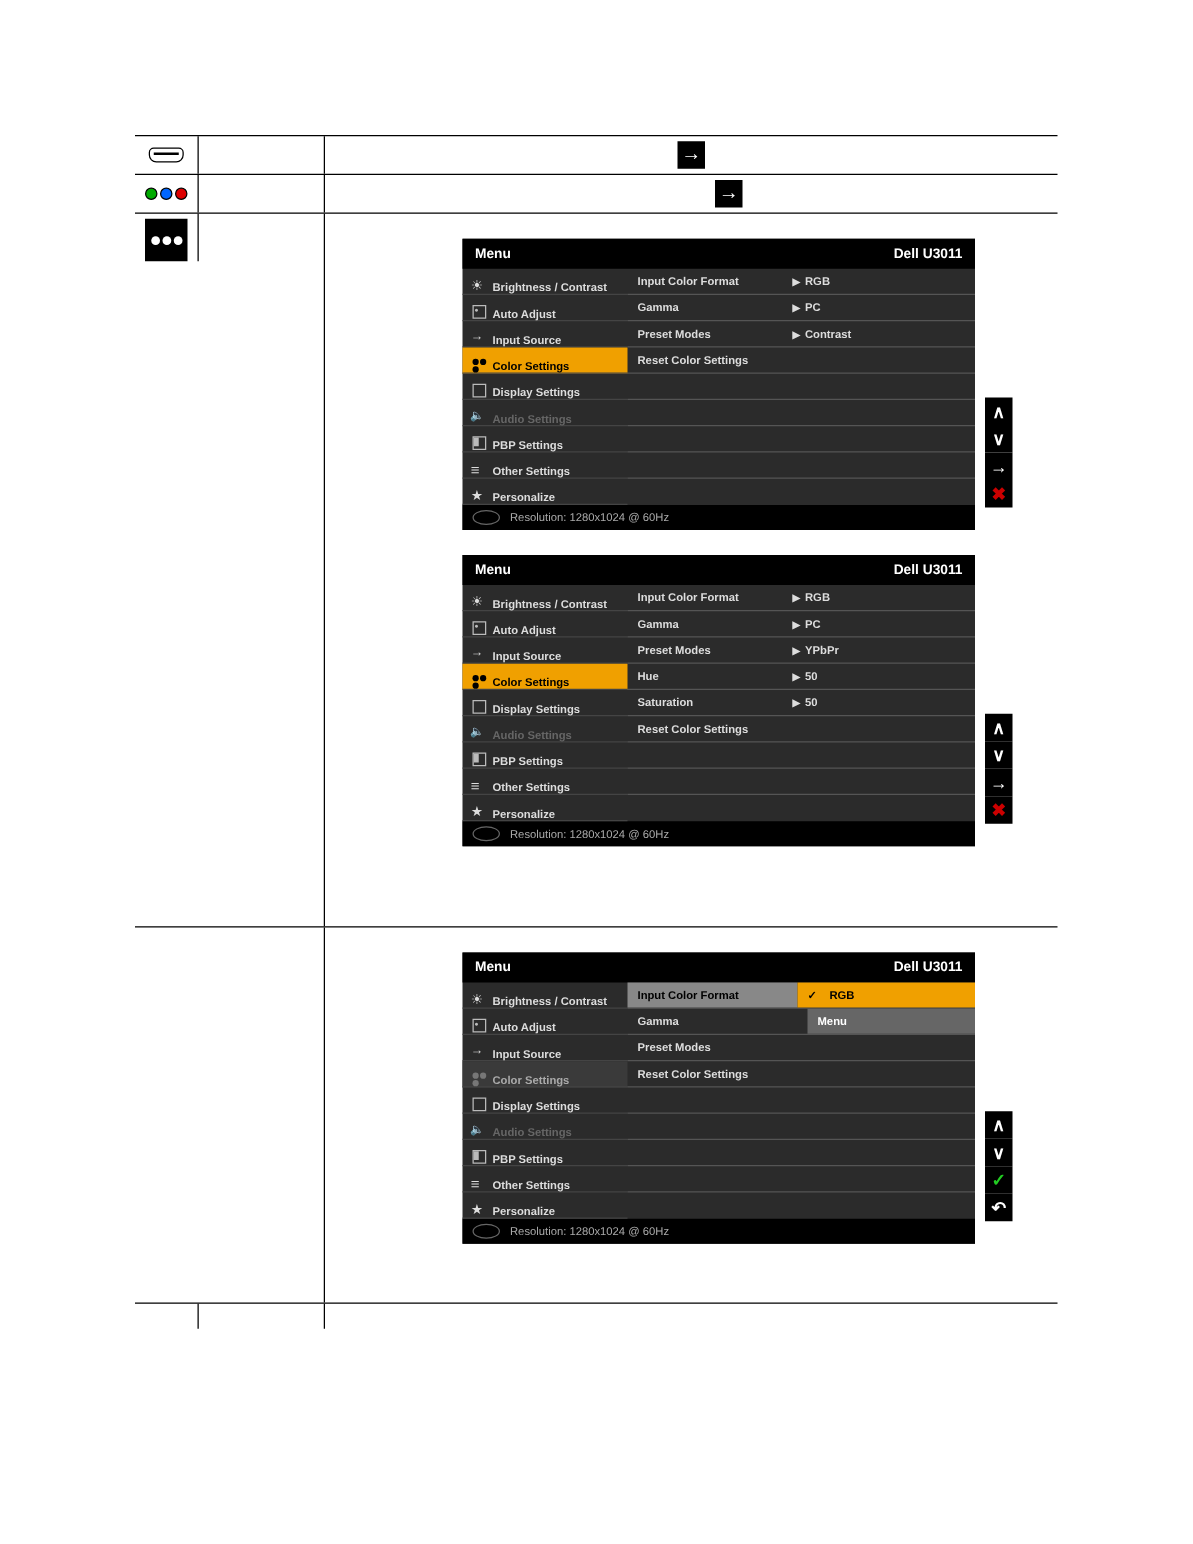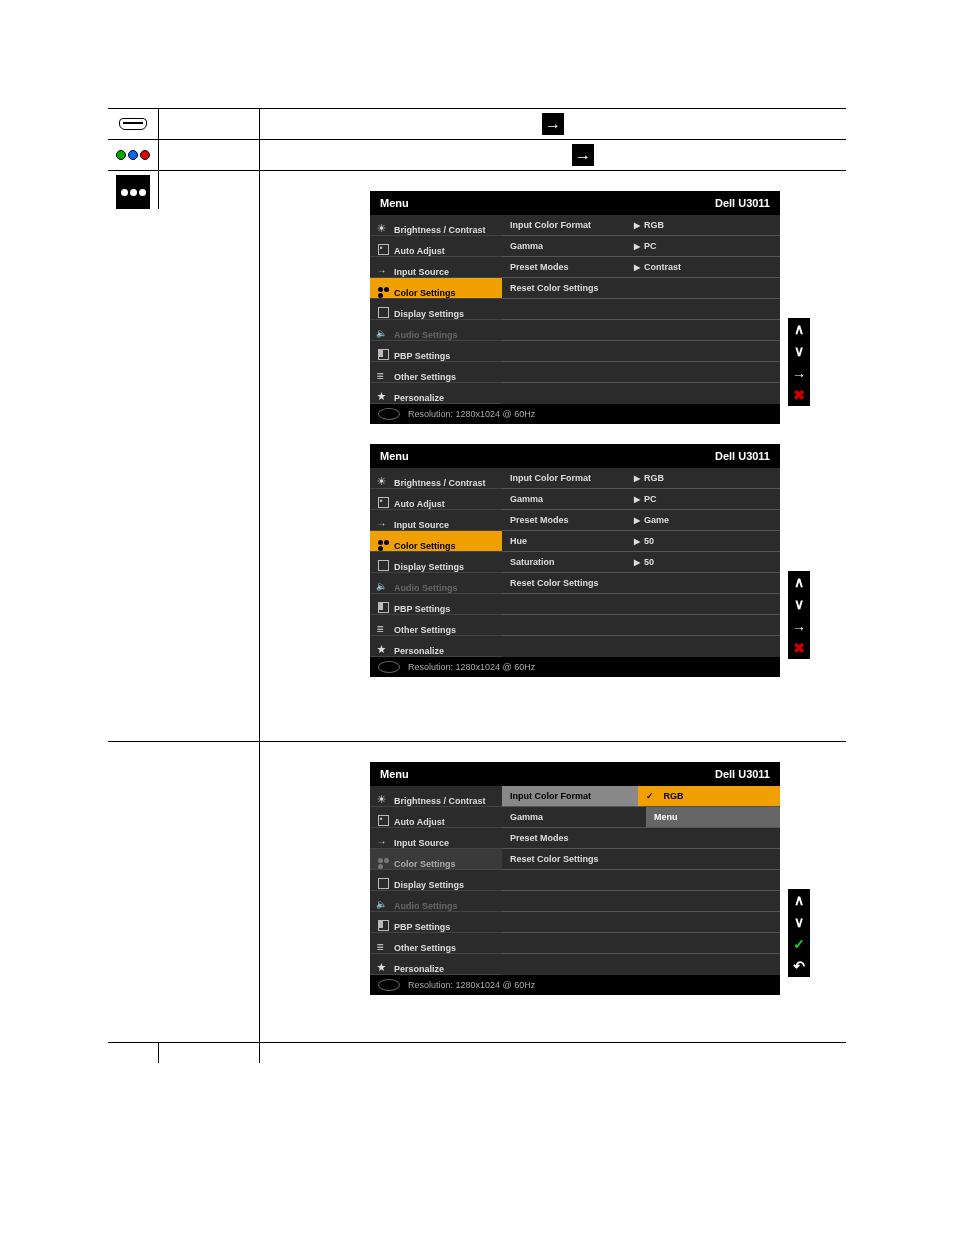--- a/index.html
+++ b/index.html
@@ -326,21 +326,21 @@
                     <span class="rval">RGB</span>
                   </div>
                 <div class="rrow">
                     <span class="rlabel">Gamma</span>
                     <span class="rtri">▶</span>
                     <span class="rval">PC</span>
                   </div>
                 <div class="rrow">
                     <span class="rlabel">Preset Modes</span>
                     <span class="rtri">▶</span>
-                    <span class="rval">Game</span>
+                    <span class="rval">YPbPr</span>
                   </div>
                 <div class="rrow">
                     <span class="rlabel">Hue</span>
                     <span class="rtri">▶</span>
                     <span class="rval">50</span>
                   </div>
                 <div class="rrow">
                     <span class="rlabel">Saturation</span>
                     <span class="rtri">▶</span>
                     <span class="rval">50</span>

